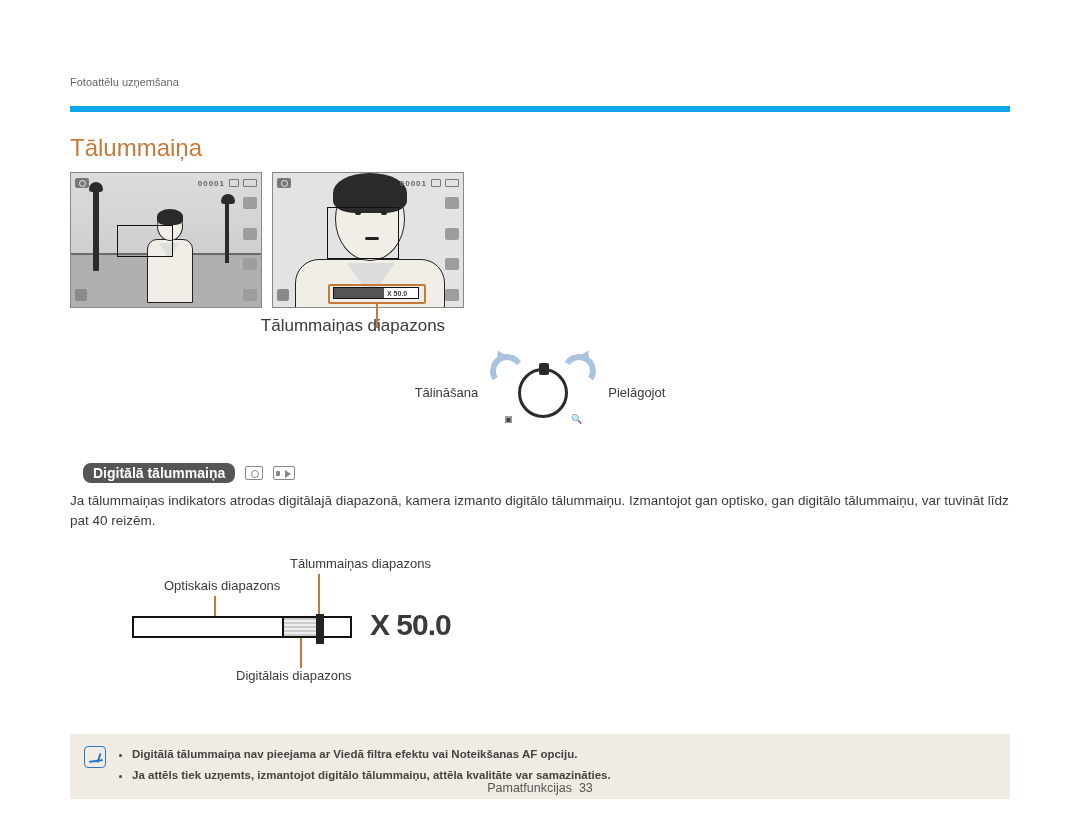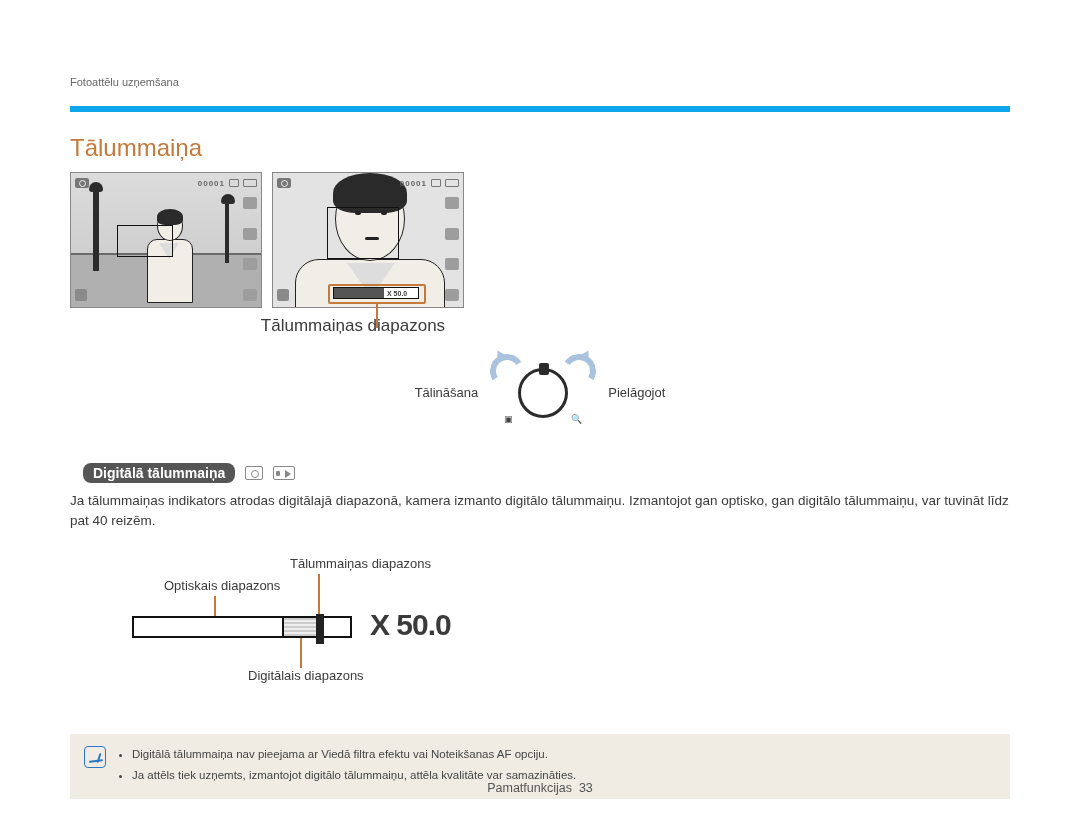--- a/index.html
+++ b/index.html
@@ -121,21 +121,21 @@
     background: var(--note-bg);
     display:flex; gap:12px; padding:12px 14px; margin-top:22px;
     font-size:11.5px; line-height:1.45; color:#444;
   }
   .note-icon{
     flex:0 0 22px; width:22px; height:22px; border:1.5px solid var(--icon-blue); border-radius:4px; position:relative;
   }
   .note-icon::before{content:"";position:absolute;width:2px;height:10px;background:var(--icon-blue);left:13px;top:6px;transform:rotate(18deg);border-radius:1px;}
   .note-icon::after{content:"";position:absolute;width:14px;height:2px;background:var(--icon-blue);left:4px;bottom:5px;transform:rotate(-8deg);border-radius:1px;}
   .note-box ul{margin:0;padding-left:14px;}
-  .note-box li{margin-bottom:4px;}
+  .note-box li{margin-bottom:4px;font-weight:bold;}
 
   
   .zoom-figure{position:relative;width:100%;height:150px;margin:26px 0 10px 0;}
   .zoom-bar{
     position:absolute; left:62px; top:60px; width:220px; height:22px; border:2px solid #111; background:#fff;
   }
   .zoom-bar .opt{position:absolute;left:0;top:0;bottom:0;width:150px;border-right:2px solid #111;}
   .zoom-bar .cursor{position:absolute;left:182px;top:-4px;width:8px;height:30px;background:#222;}
   .zoom-bar .shade{position:absolute;left:150px;top:0;bottom:0;right:30px;background:repeating-linear-gradient(0deg,#ccc 0 2px,#eee 2px 4px);}
   .zoom-value{
@@ -252,21 +252,21 @@
       <div class="pill-row">
         <span class="pill">Digitālā tālummaiņa</span>
         <span class="mini-icon"></span>
         <span class="mini-icon2"></span>
       </div>
       <p class="body-text">Ja tālummaiņas indikators atrodas digitālajā diapazonā, kamera izmanto digitālo tālummaiņu. Izmantojot gan optisko, gan digitālo tālummaiņu, var tuvināt līdz pat 40 reizēm.</p>
 
       <div class="zoom-figure">
         <span class="zf-label" style="left:220px;top:0;">Tālummaiņas diapazons</span>
         <span class="zf-label" style="left:94px;top:22px;">Optiskais diapazons</span>
-        <span class="zf-label" style="left:166px;top:112px;margin-left:12px;">Digitālais diapazons</span>
+        <span class="zf-label" style="left:166px;top:112px;">Digitālais diapazons</span>
 
         <div class="zf-leader" style="left:248px;top:18px;height:42px;"></div>
         <div class="zf-leader" style="left:144px;top:40px;height:20px;"></div>
         <div class="zf-leader" style="left:230px;top:82px;height:30px;"></div>
 
         <div class="zoom-bar">
           <div class="opt"></div>
           <div class="shade"></div>
           <div class="cursor"></div>
         </div>

